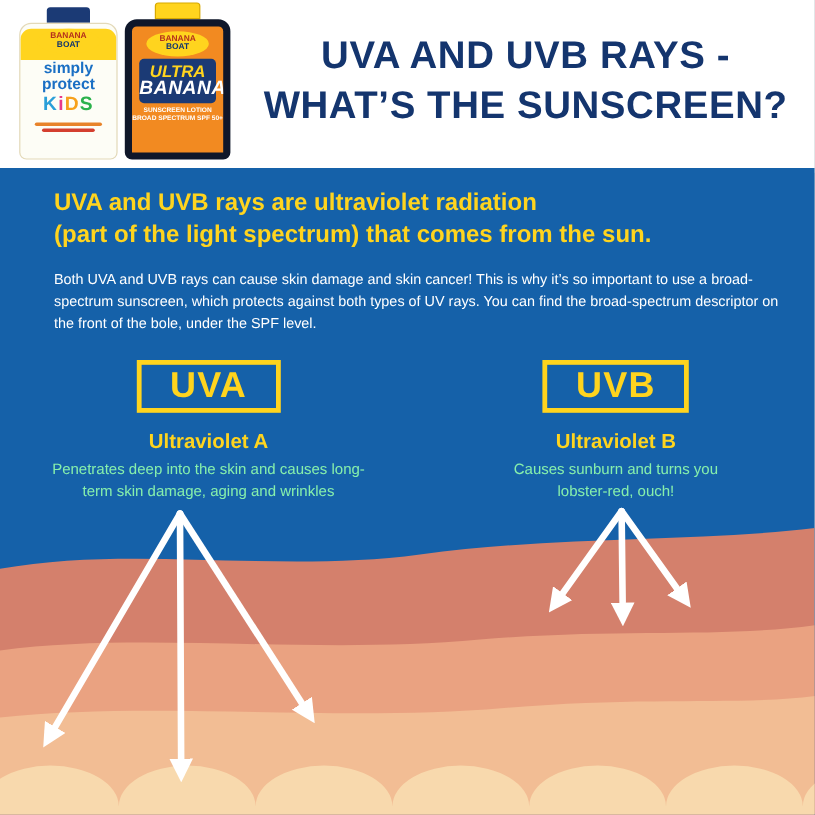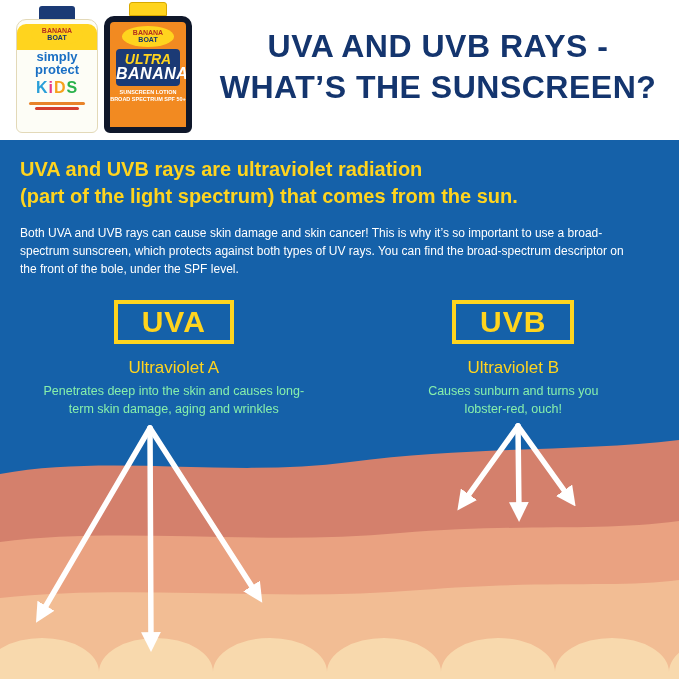--- a/index.html
+++ b/index.html
@@ -38,30 +38,30 @@
   .mini-bars{margin-top:5px;}
   .mini-bars i{display:block;height:3px;margin:2px 12px;background:#e8832a;border-radius:2px;}
   .mini-bars i:nth-child(2){background:#d43f2f;margin:2px 18px;}
   .sport-panel{margin:2px 6px 3px;background:var(--navy-panel);border-radius:4px;
     padding:3px 0 4px;font-style:italic;font-weight:800;line-height:1.0;}
   .sport-panel .ultra{color:var(--yellow);font-size:14px;display:block;}
   .sport-panel .sport{color:#fff;font-size:16px;display:block;letter-spacing:.5px;}
   .sport-sub{color:#fff;font-size:5.5px;font-weight:700;line-height:1.4;}
 
   
-  .blue{position:absolute;top:140px;left:0;width:679px;bottom:0;background:var(--blue-bg);}
+  .blue{position:absolute;top:140px;left:0;width:679px;bottom:0;background:var(--blue-bg);padding-left:25px;}
   .headline{color:var(--yellow);font-weight:800;font-size:20px;line-height:1.35;
     padding:16px 20px 0;}
   .bodytext{color:#fff;font-size:12px;line-height:1.5;padding:14px 20px 0;max-width:660px;}
 
   .cols{position:absolute;top:160px;left:4px;width:679px;display:flex;}
   .col{flex:1;text-align:center;}
   .ray-box{display:inline-block;border:4px solid var(--yellow);color:var(--yellow);
     font-weight:800;font-size:30px;letter-spacing:1px;padding:1px 24px;}
-  .ray-sub{color:var(--yellow);font-weight:400;font-size:17px;margin-top:14px;}
+  .ray-sub{color:var(--yellow);font-weight:700;font-size:17px;margin-top:14px;}
   .ray-desc{color:#86efac;font-size:12.5px;line-height:1.4;margin:5px auto 0;}
   .uva-col .ray-desc{max-width:272px;}
   .uvb-col .ray-desc{max-width:190px;}
 
   .skin-svg{position:absolute;left:0;bottom:0;width:679px;height:259px;display:block;}
 </style>
 </head>
 <body>
 
 <div class="canvas">

